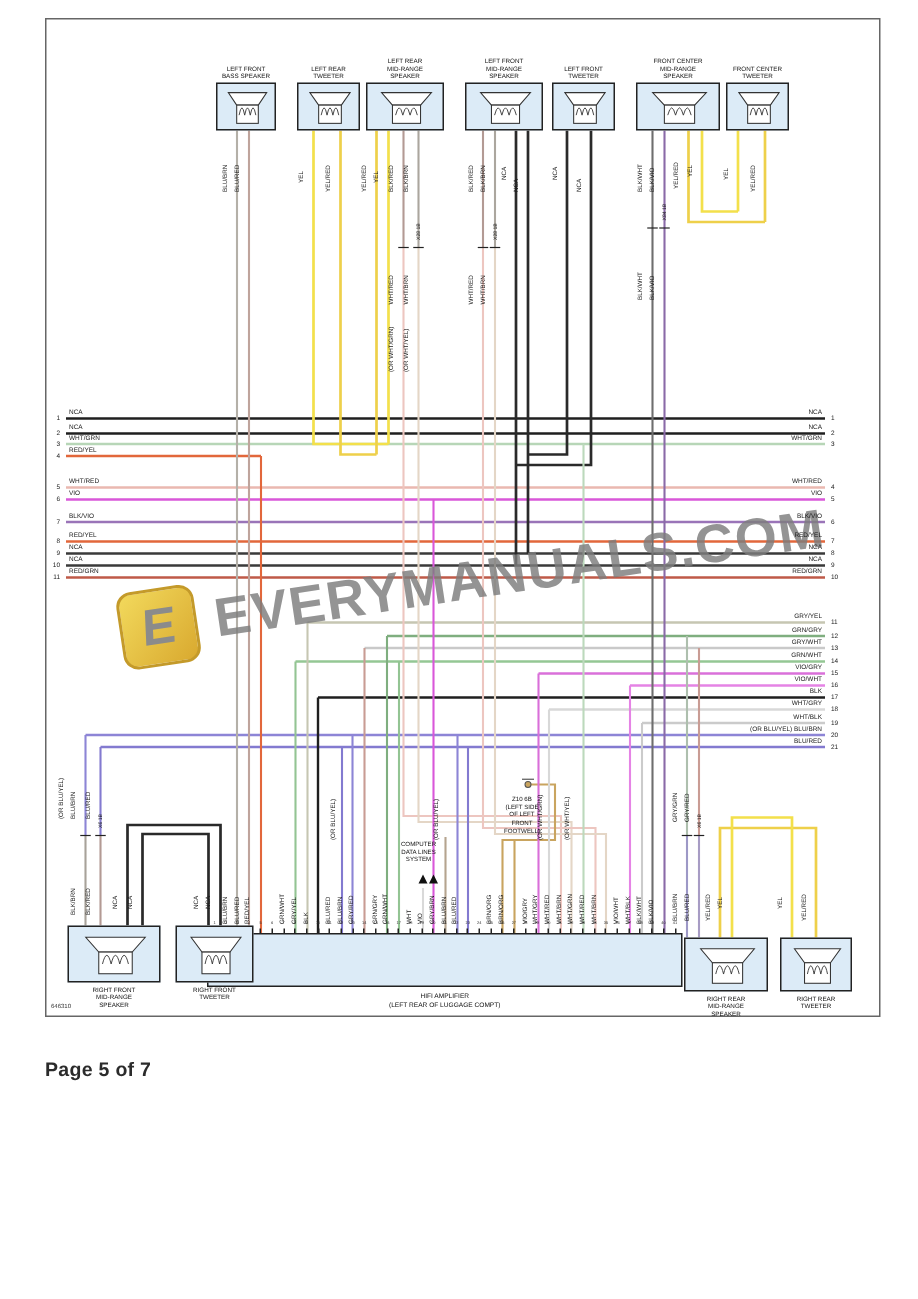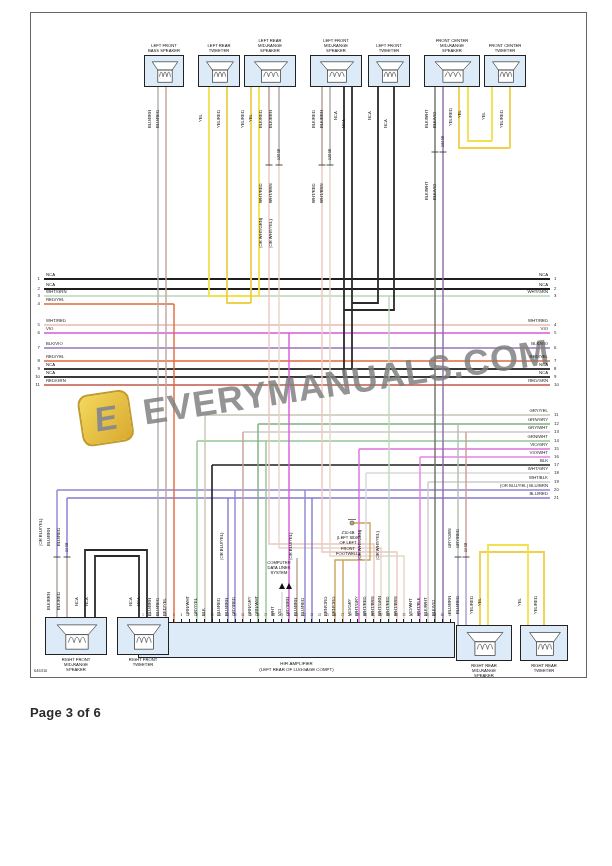--- a/index.html
+++ b/index.html
@@ -150,21 +150,21 @@
   </div>
 
   <div id="wm">
     <div id="wm-logo">
         <span>E</span>
       </div>
     <div id="wm-text">EVERYMANUALS.COM</div>
   </div>
 
   <div id="diagram-code">646310</div>
-  <div id="footer">Page 3 of 6</div>
+  <div id="footer">Page 5 of 7</div>
 <div class="hlab" style="left: 46px; top: 273.4px;">NCA</div>
     <div class="num numr" style="left: 29px; top: 276.8px; width: 11px;">1</div>
     <div class="rlab" style="left: 488px; top: 273.4px; width: 60px;">NCA</div>
     <div class="num" style="left: 554px; top: 276.8px;">1</div>
     <div class="hlab" style="left: 46px; top: 283.4px;">NCA</div>
     <div class="num numr" style="left: 29px; top: 286.8px; width: 11px;">2</div>
     <div class="rlab" style="left: 488px; top: 283.4px; width: 60px;">NCA</div>
     <div class="num" style="left: 554px; top: 286.8px;">2</div>
     <div class="hlab" style="left: 46px; top: 290.4px;">WHT/GRN</div>
     <div class="num numr" style="left: 29px; top: 293.8px; width: 11px;">3</div>

